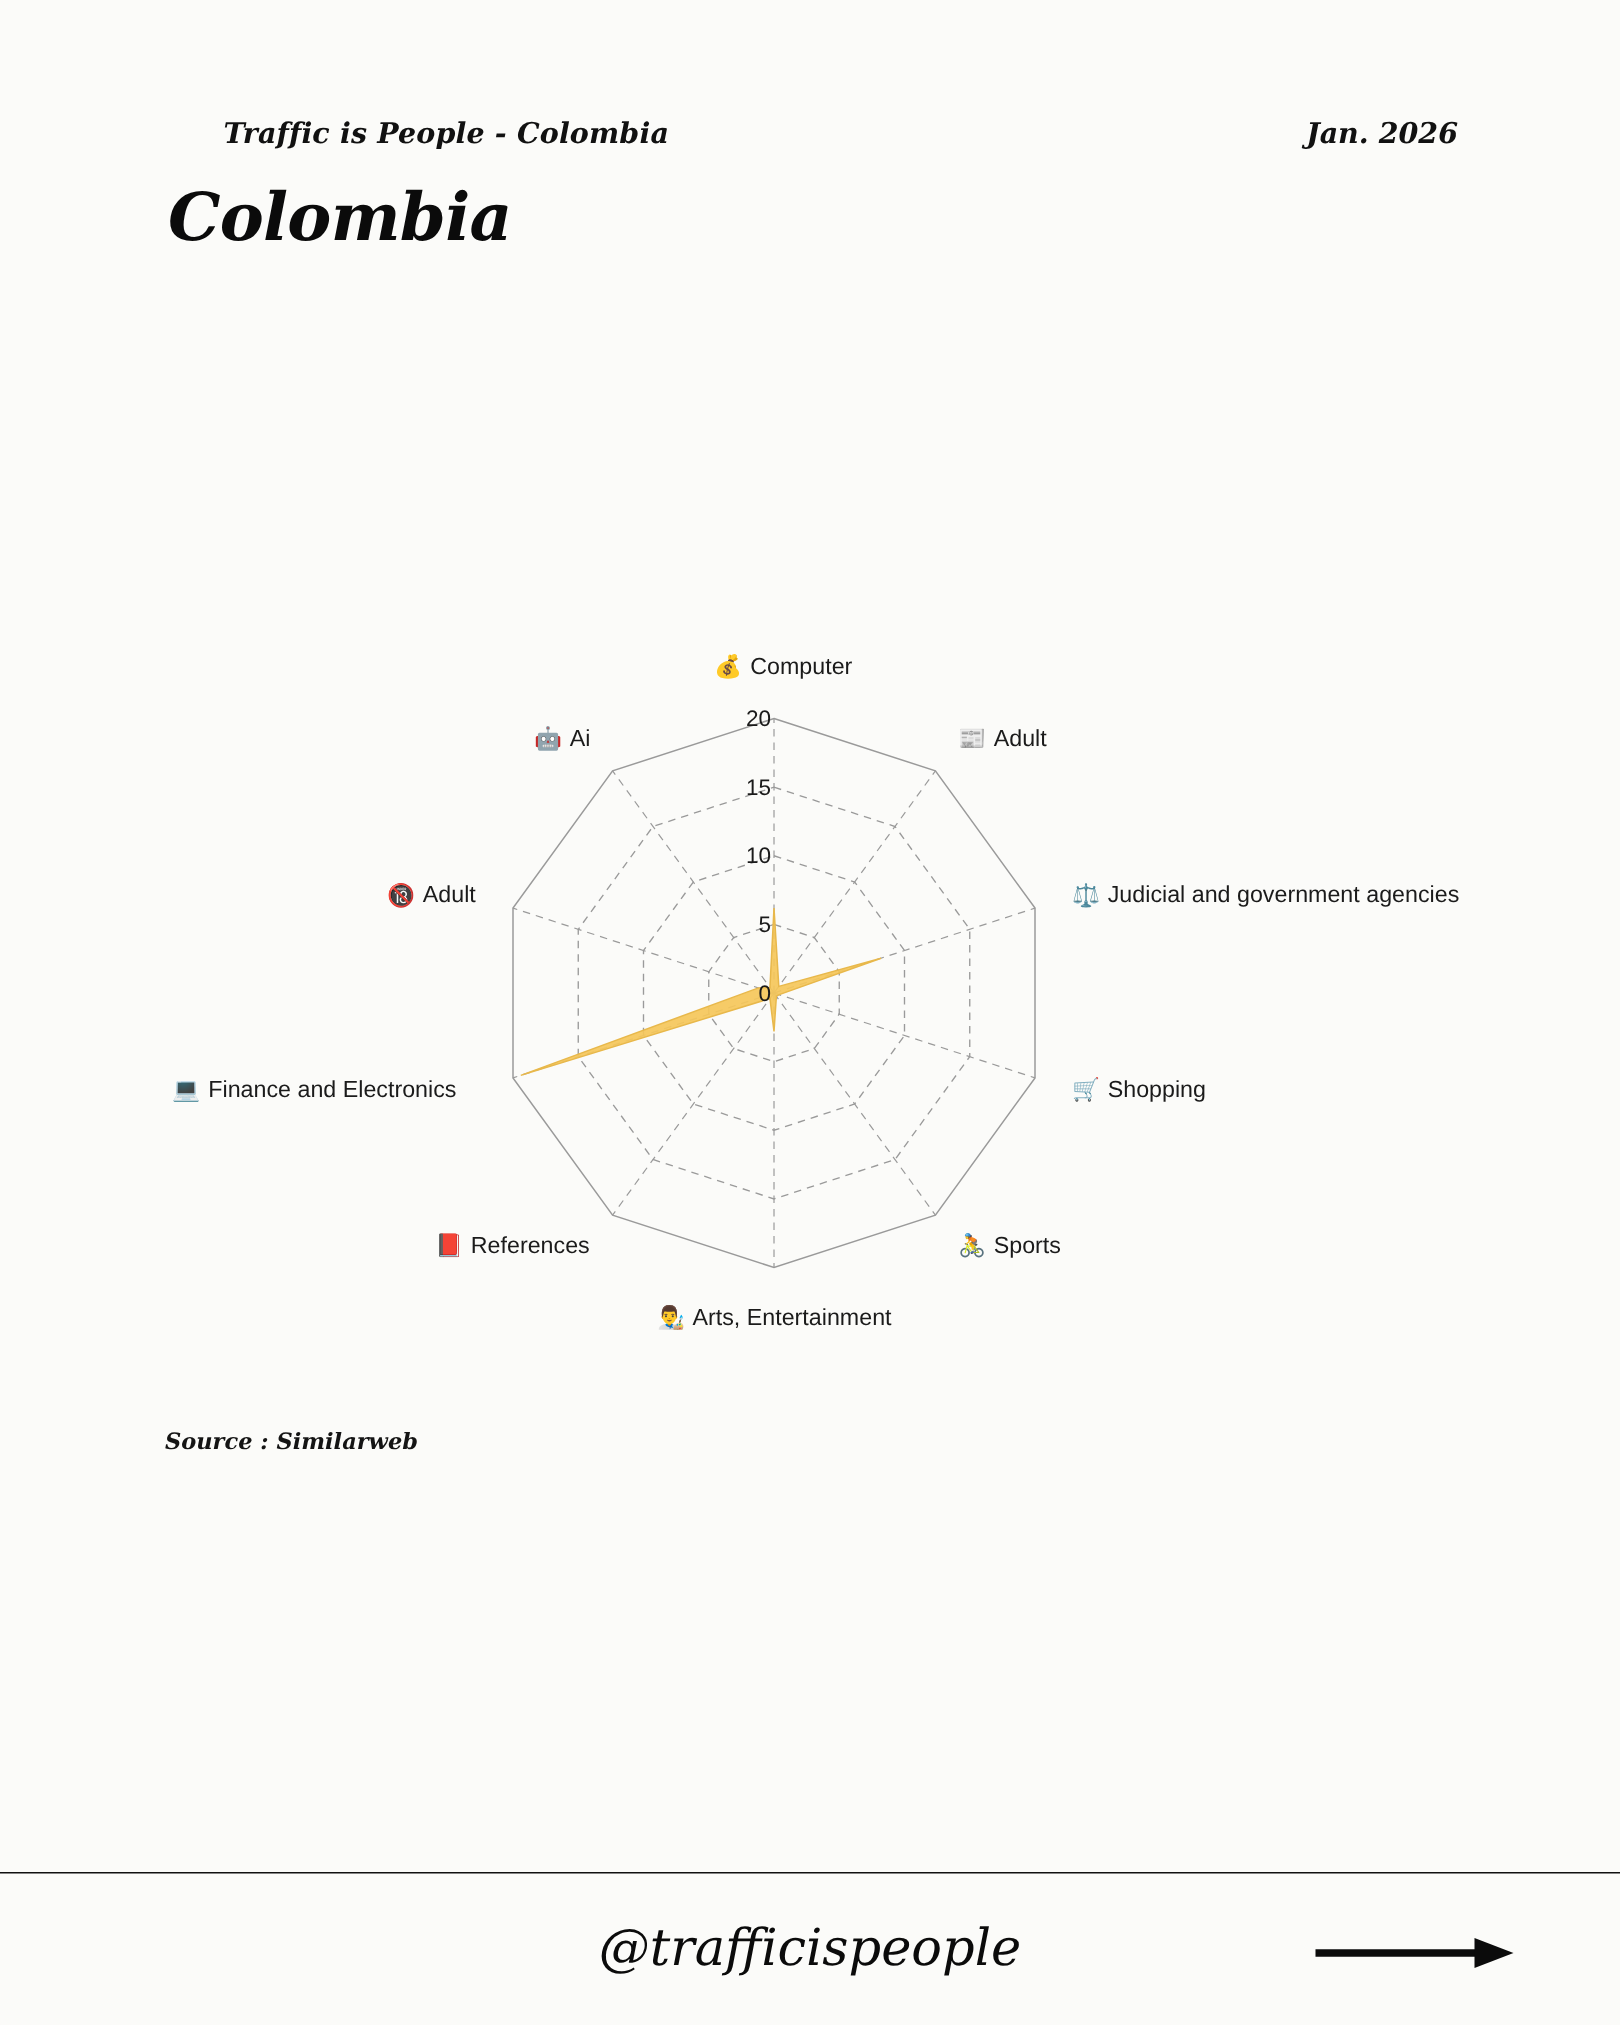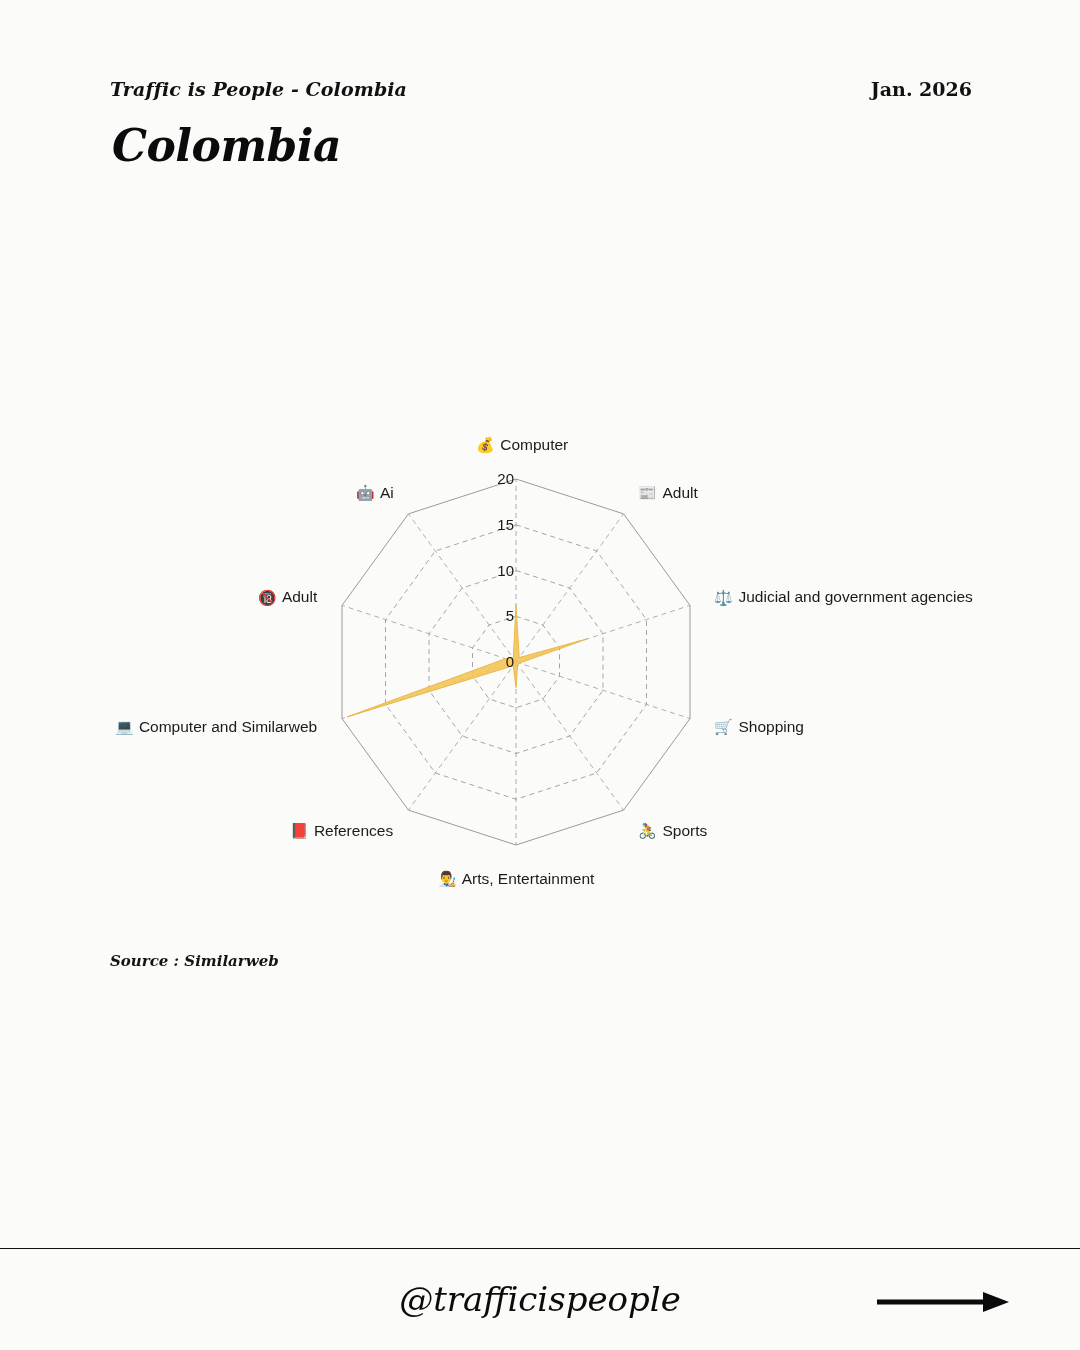--- a/index.html
+++ b/index.html
@@ -28,24 +28,26 @@
     justify-content: space-between;
     align-items: baseline;
   }
   .kicker {
     font-family: "DejaVu Serif", "Liberation Serif", serif;
     font-weight: bold;
     font-style: italic;
     font-size: 19px;
     color: #111111;
     letter-spacing: 0.1px;
+    margin-left: 39px;
   }
   .date {
     font-family: "DejaVu Serif", "Liberation Serif", serif;
     font-weight: bold;
+    font-style: italic;
     font-size: 19px;
     color: #111111;
     margin-left: 48px;
   }
   .main-title {
     position: absolute;
     top: 120px;
     left: 112px;
     font-family: "DejaVu Serif", "Liberation Serif", serif;
     font-weight: bold;
@@ -196,21 +198,21 @@
         <div class="cat-label" style="left: 438px; top: 461px;">
           <span class="emo">👨‍🎨</span>
           <span>Arts, Entertainment</span>
         </div>
         <div class="cat-label" style="left: 290.2px; top: 413.1px;">
           <span class="emo">📕</span>
           <span>References</span>
         </div>
         <div class="cat-label" style="left: 115.2px; top: 308.6px;">
           <span class="emo">💻</span>
-          <span>Computer and Similarweb</span>
+          <span>Finance and Electronics</span>
         </div>
         <div class="cat-label" style="left: 258.2px; top: 179.4px;">
           <span class="emo">🔞</span>
           <span>Adult</span>
         </div>
         <div class="cat-label" style="left: 356.2px; top: 74.9px;">
           <span class="emo">🤖</span>
           <span>Ai</span>
         </div>
       </div>

